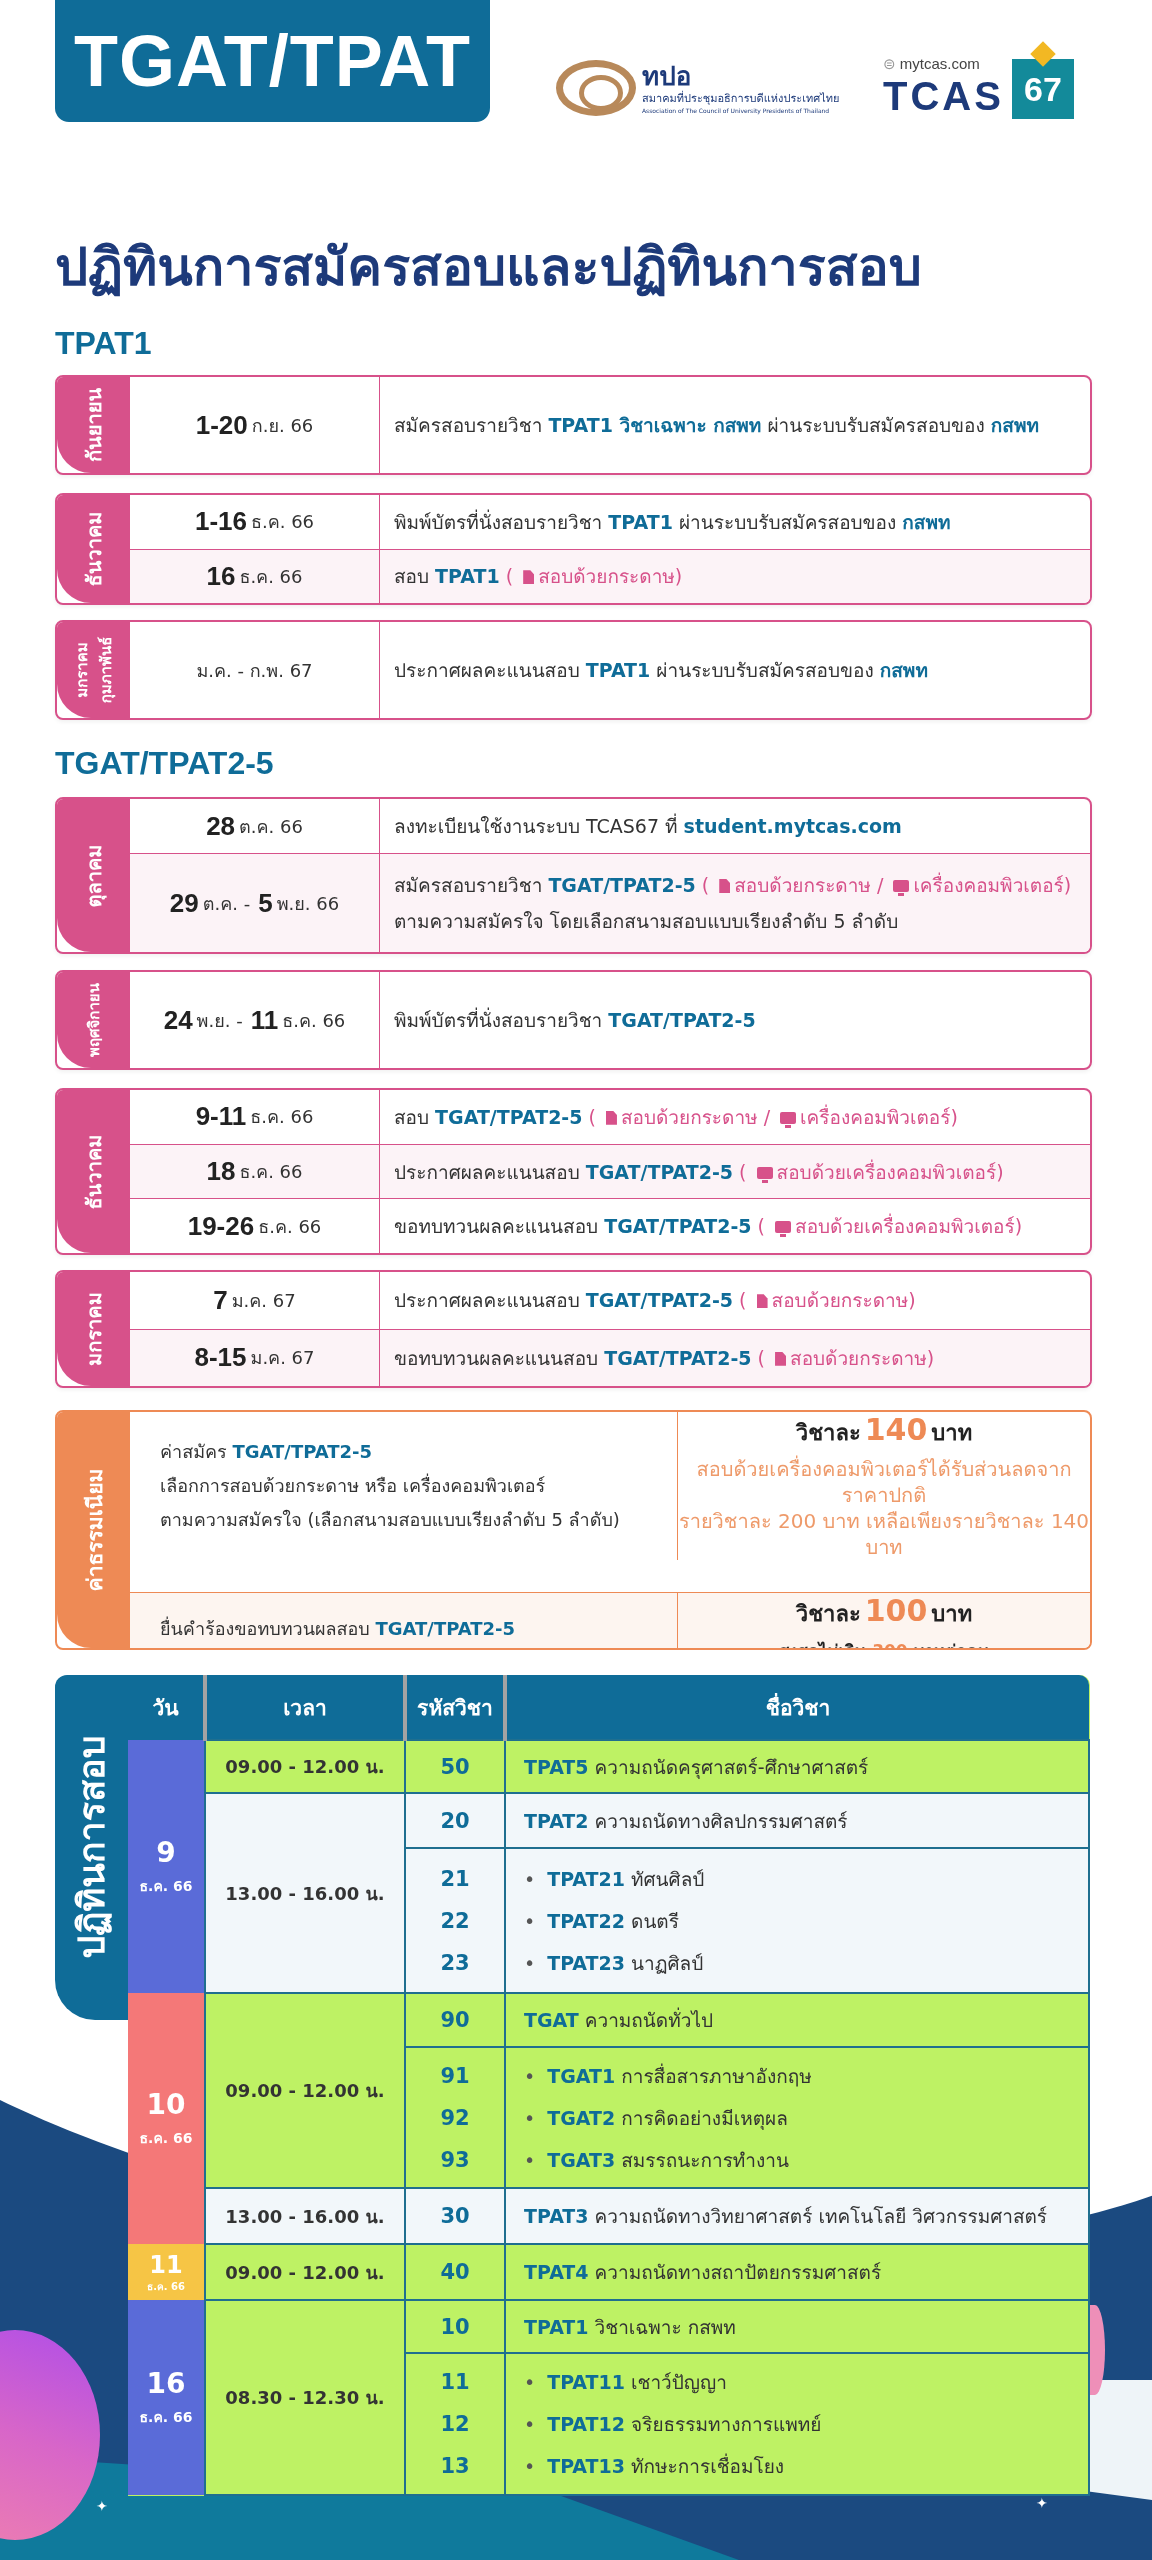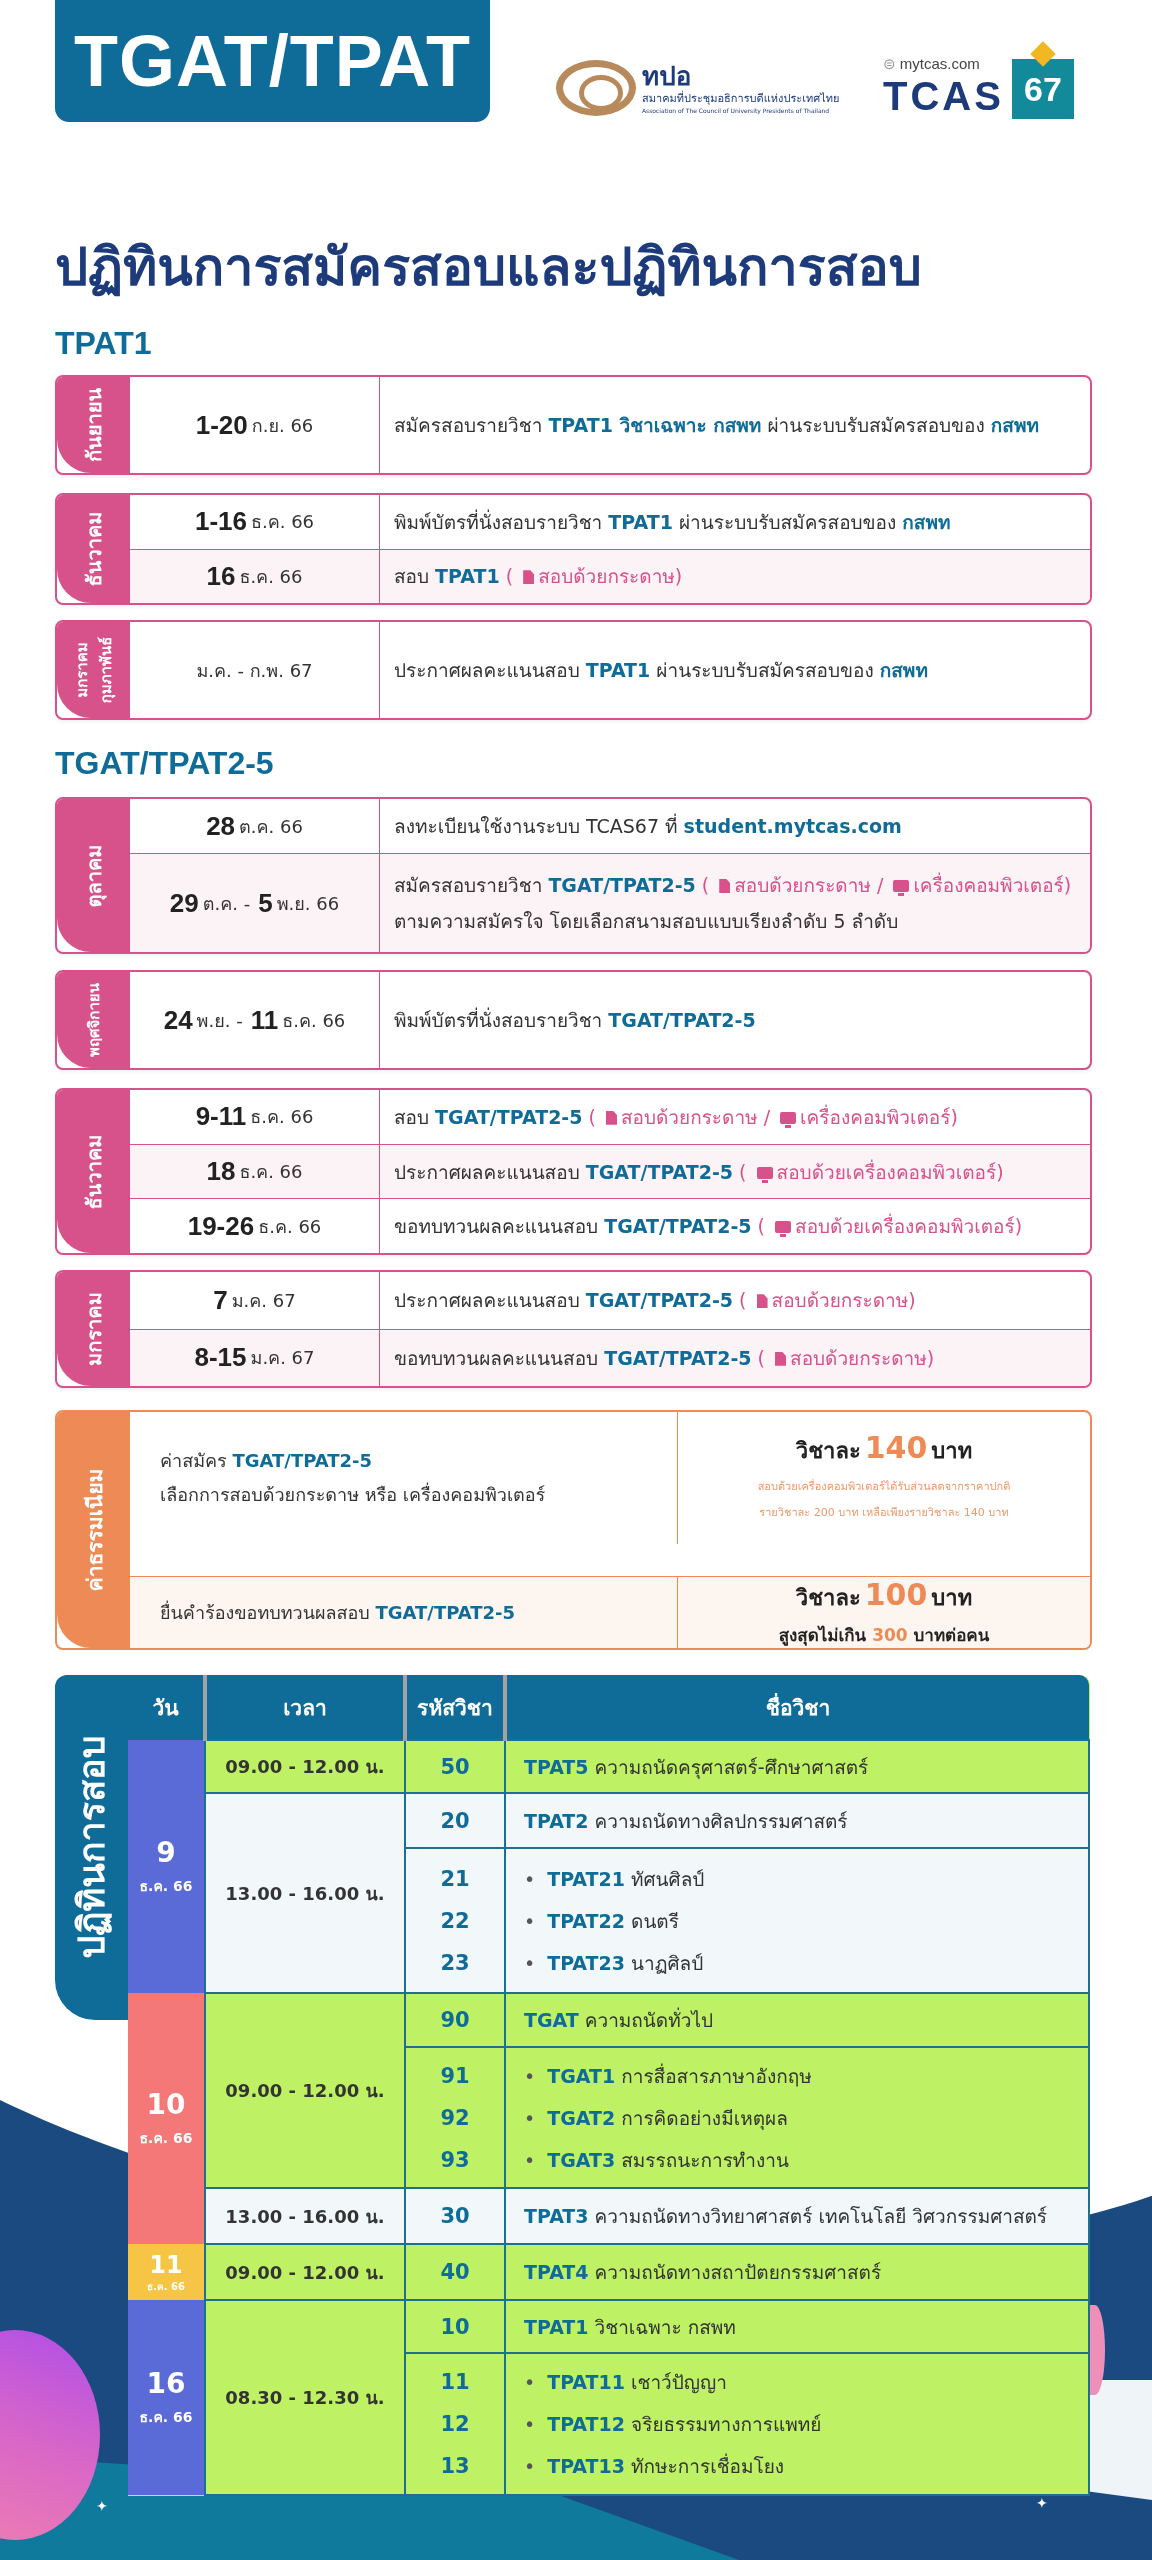--- a/index.html
+++ b/index.html
@@ -58,21 +58,21 @@
   .fbox-side { width: 73px; background: #ee8a55; color: #fff; position: relative; border-bottom-left-radius: 34px; flex-shrink: 0; }
   .fbox-side .vlabel { position: absolute; left: 50%; top: 50%; transform: translate(-50%, -50%) rotate(-90deg); white-space: nowrap; font-size: 21px; font-weight: bold; }
   .frows { flex: 1; display: flex; flex-direction: column; gap: 32px; }
   .frow { display: flex; border-top: 1px solid #ee8a55; }
   .frow:first-child { border-top: none; height: 150px; }
   .frow:last-child { flex: 1; background: #fdf5f0; }
   .fdesc { width: 548px; border-right: 1px solid #ee8a55; padding-left: 30px; display: flex; flex-direction: column; justify-content: center; font-size: 18px; line-height: 34px; color: #333; }
   .fprice { flex: 1; display: flex; flex-direction: column; align-items: center; justify-content: center; text-align: center; }
   .fprice .big { font-size: 22px; font-weight: bold; color: #222; }
   .fprice .big .num { color: #ee8a55; font-size: 30px; margin: 0 4px; }
-  .fprice .note { color: #ee9a6a; font-size: 11px; line-height: 26px; margin-top: 6px; }
+  .fprice .note { color: #ee9a6a; font-size: 20px; line-height: 26px; margin-top: 6px; }
   .fprice .sub { font-size: 17px; font-weight: bold; color: #222; margin-top: 6px; }
   .fprice .sub .num { color: #ee8a55; }
 
   
   .ebox-side { position: absolute; left: 55px; top: 1675px; width: 140px; height: 345px; background: #0f6c98; border-radius: 12px 0 0 40px; }
   .ebox-side .vlabel { position: absolute; left: 36px; top: 172px; transform: translate(-50%, -50%) rotate(-90deg); white-space: nowrap; color: #fff; font-size: 36px; font-weight: bold; }
   .etable { position: absolute; left: 128px; top: 1675px; width: 962px; border-collapse: collapse; background: #bef264; border-radius: 0 10px 0 0; }
   .etable th { background: #0f6c98; color: #fff; font-weight: bold; font-size: 21px; height: 65px; border-left: 4px solid #a3a3a3; }
   .etable th:first-child { border-left: none; }
   .etable th:last-child { border-top-right-radius: 10px; }
@@ -295,20 +295,21 @@
 
 <div class="fbox">
   <div class="fbox-side">
     <span class="vlabel">ค่าธรรมเนียม</span>
   </div>
   <div class="frows">
     <div class="frow">
       <div class="fdesc">
         <div><span>ค่าสมัคร </span><span class="hl">TGAT/TPAT2-5</span></div>
         <div>เลือกการสอบด้วยกระดาษ หรือ เครื่องคอมพิวเตอร์</div>
+        <div>ตามความสมัครใจ (เลือกสนามสอบแบบเรียงลำดับ 5 ลำดับ)</div>
       </div>
       <div class="fprice">
         <div class="big"><span>วิชาละ</span><span class="num">140</span><span>บาท</span></div>
         <div class="note">
           <div>สอบด้วยเครื่องคอมพิวเตอร์ได้รับส่วนลดจากราคาปกติ</div>
           <div>รายวิชาละ 200 บาท เหลือเพียงรายวิชาละ 140 บาท</div>
         </div>
       </div>
     </div>
     <div class="frow">

